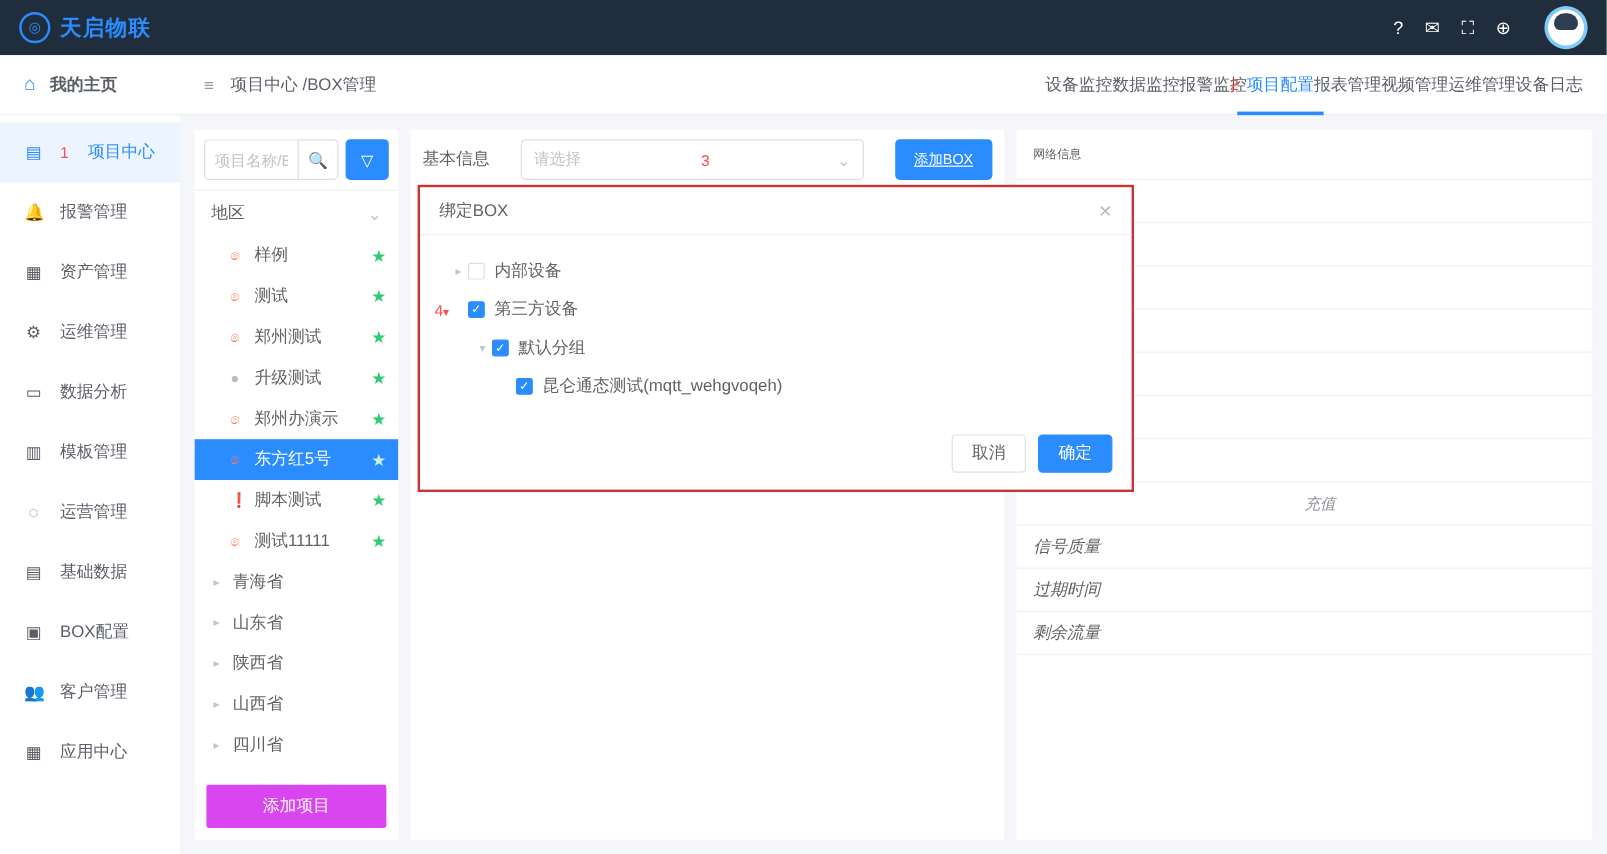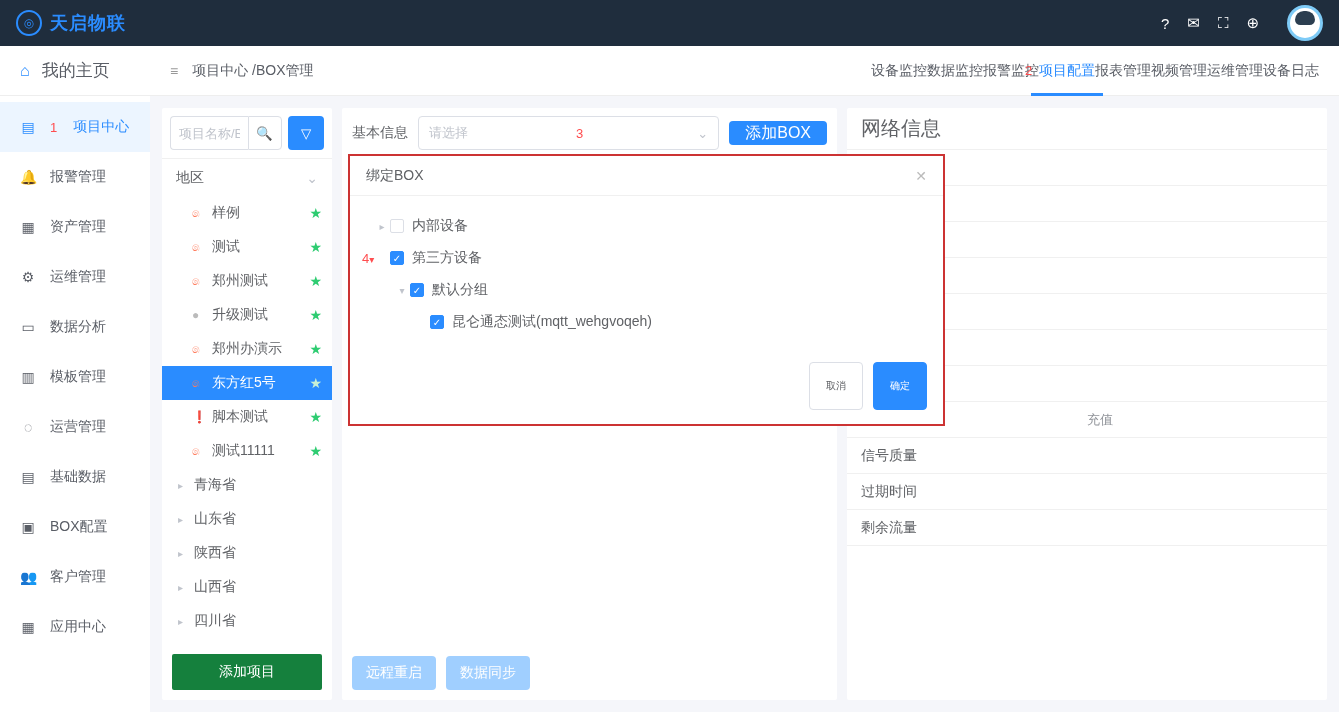--- a/index.html
+++ b/index.html
@@ -13,21 +13,21 @@
 .header-right { margin-left: auto; display: flex; align-items: center; gap: 18px; }
 .header-icon { color: #fff; font-size: 15px; cursor: pointer; }
 .avatar { width: 36px; height: 36px; border-radius: 50%; background: #7ecbf7; display:flex; align-items:center; justify-content:center; overflow:hidden; margin-left:10px; }
 .avatar-inner{ width:30px; height:30px; border-radius:50%; background:#fff; display:flex; align-items:center; justify-content:center; position:relative;}
 .avatar-hair{ width:20px; height:14px; background:#2c3e50; border-radius:10px 10px 6px 6px; position:absolute; top:3px;}
 
 
 .topbar { height: 50px; background: #fff; display: flex; align-items: center; padding: 0 20px 0 20px; border-bottom: 1px solid #eee; margin-left:150px;}
 .home-row{ position:absolute; left:0; top:46px; height:50px; width:150px; display:flex; align-items:center; padding-left:20px; gap:12px; background:#fff; border-bottom:1px solid #eee;}
 .home-icon{ color:#2a8cff; font-size:16px;}
-.home-text{ color:#5a5e66; font-size:17px;}
+.home-text{ color:#5a5e66; font-size:14px;font-weight:bold;}
 .collapse-icon{ color:#999; font-size:14px; margin-right:14px;}
 .breadcrumb { color: #5a5e66; font-size: 14px; text-align: right; }
 .tabs { margin-left: auto; display: flex; height: 100%; align-items: center; position:relative;}
 .tab { color: #5a5e66; font-size: 14px; cursor: pointer; height: 100%; display: flex; align-items: center; position:relative;}
 .tab.active { color: #2a8cff; }
 .tab.active::after{ content:''; position:absolute; bottom:-1px; left:-8px; right:-8px; height:3px; background:#2a8cff;}
 .ann-2{ color:#ff4d4f; font-size:13px; position:absolute; left:-14px;}
 
 
 .content { display: flex; height: calc(100% - 96px); }
@@ -55,53 +55,53 @@
 .tree{ flex:1; overflow:auto; font-size:14px;}
 .tree-item{ height:34px; display:flex; align-items:center; padding:0 10px 0 16px; color:#606266; cursor:pointer; position:relative;}
 .tree-item.lvl2{ padding-left:30px;}
 .tree-item.sel{ background:#2a8cff; color:#fff;}
 .tree-caret{ width:12px; font-size:10px; color:#c0c4cc; margin-right:4px;}
 .tree-dot{ width:14px; font-size:12px; margin-right:6px; color:#ff7b5c;}
 .tree-dot.grey{ color:#bbb;}
 .tree-dot.red{ color:#ff4d4f;}
 .tree-star{ margin-left:auto; color:#2ecc71; font-size:14px;}
 .tree-item.sel .tree-star{ color:#c6f0d6;}
-.add-proj{ margin:10px; height:36px; background:#15803d; color:#fff; border:none; border-radius:2px; font-size:14px; cursor:pointer;}
-
-
-.mid-top{ display:flex; align-items:center; padding:8px 10px; gap:10px;}
+.add-proj{ margin:10px; height:36px; background:#d946ef; color:#fff; border:none; border-radius:2px; font-size:14px; cursor:pointer;}
+
+
+.mid-top{ display:flex; align-items:center; padding:8px 10px; gap:26px;}
 .mid-label{ font-size:14px; color:#606266; white-space:nowrap;}
 .mid-select{ flex:1; height:34px; border:1px solid #dcdfe6; border-radius:4px; display:flex; align-items:center; padding:0 10px; color:#c0c4cc; font-size:13px; position:relative;}
 .mid-select-caret{ margin-left:auto; color:#c0c4cc;}
 .ann-3{ color:#ff4d4f; font-size:13px; margin-left:auto; margin-right:6px;}
-.add-box{ height:24px; padding:0 16px; background:#2a8cff; color:#fff; border:none; border-radius:4px; font-size:16px; cursor:pointer;}
+.add-box{ height:34px; padding:0 16px; background:#2a8cff; color:#fff; border:none; border-radius:4px; font-size:12px; cursor:pointer;text-decoration:underline;}
 .mid-body{ flex:1; position:relative; padding:0 10px;}
 .bottom-btns{ padding:10px; display:flex; gap:10px; margin-top:auto;}
 .ghost-btn{ height:34px; padding:0 14px; background:#a0cfff; color:#fff; border:none; border-radius:4px; font-size:14px; cursor:pointer;}
 
 
 .modal{ position:absolute; left:6px; right:-108px; top:46px; border:2px solid #c33; background:#fff; z-index:10;}
 .modal-head{ height:40px; display:flex; align-items:center; padding:0 16px; color:#606266; font-size:14px; border-bottom:1px solid #f0f0f0;}
 .modal-close{ margin-left:auto; color:#bbb; cursor:pointer; font-size:14px;}
 .modal-body{ padding:14px 18px;}
 .modal-input{ width:100%; height:36px; border:1px solid #dcdfe6; border-radius:4px; padding:0 10px; font-size:13px; color:#606266; margin-bottom:10px;}
 .modal-input::placeholder{ color:#c0c4cc;}
 .tree2-row{ display:flex; align-items:center; height:32px; font-size:14px; color:#606266;}
 .tree2-row .caret{ width:16px; text-align:center; color:#c0c4cc; font-size:10px;}
 .chk{ width:14px; height:14px; border:1px solid #dcdfe6; border-radius:2px; margin-right:8px; display:inline-flex; align-items:center; justify-content:center; font-size:10px; color:#fff;}
 .chk.ck{ background:#2a8cff; border-color:#2a8cff;}
 .ann-4{ color:#ff4d4f; font-size:13px; position:absolute; left:12px;}
 .modal-foot{ display:flex; justify-content:flex-end; gap:10px; padding:10px 16px 14px;}
-.btn{ height:48px; padding:0 16px; border-radius:4px; font-size:10px; cursor:pointer;}
+.btn{ height:32px; padding:0 16px; border-radius:4px; font-size:14px; cursor:pointer;}
 .btn-default{ background:#fff; border:1px solid #dcdfe6; color:#606266;}
 .btn-primary{ background:#2a8cff; border:1px solid #2a8cff; color:#fff;}
 
 
-.right-head{ height:42px; display:flex; align-items:center; padding:0 14px; font-size:20px; color:#606266; border-bottom:1px solid #f0f0f0;}
-.right-table{ font-size:14px; color:#606266;}
+.right-head{ height:42px; display:flex; align-items:center; padding:0 14px; font-size:10px; color:#606266; border-bottom:1px solid #f0f0f0;}
+.right-table{ font-size:14px; color:#606266;font-style:italic;}
 .rt-row{ height:36px; display:flex; align-items:center; border-bottom:1px solid #f0f0f0;}
 .rt-label{ width:230px; padding-left:14px;}
 .rt-val{ flex:1; padding-left:10px; color:#909399;}
 .recharge{ margin-left:auto; margin-right:14px; color:#909399; font-size:13px;}
 </style>
 </head>
 <body>
 
 <div class="header">
   <div class="logo">
@@ -323,24 +323,20 @@
             <span class="chk ck">✓</span>
             <span>昆仑通态测试(mqtt_wehgvoqeh)</span>
           </div>
         </div>
         <div class="modal-foot">
           <button class="btn btn-default">取消</button>
           <button class="btn btn-primary">确定</button>
         </div>
       </div>
 
-      <div class="bottom-btns">
-        <button class="ghost-btn">远程重启</button>
-        <button class="ghost-btn">数据同步</button>
-      </div>
     </div>
 
     <div class="panel panel-right">
       <div class="right-head">网络信息</div>
       <div class="right-table" id="rtable">
           <div class="rt-row">
             <div class="rt-label">WAN口IP</div>
             <div class="rt-val"></div>
           </div>
           <div class="rt-row">

